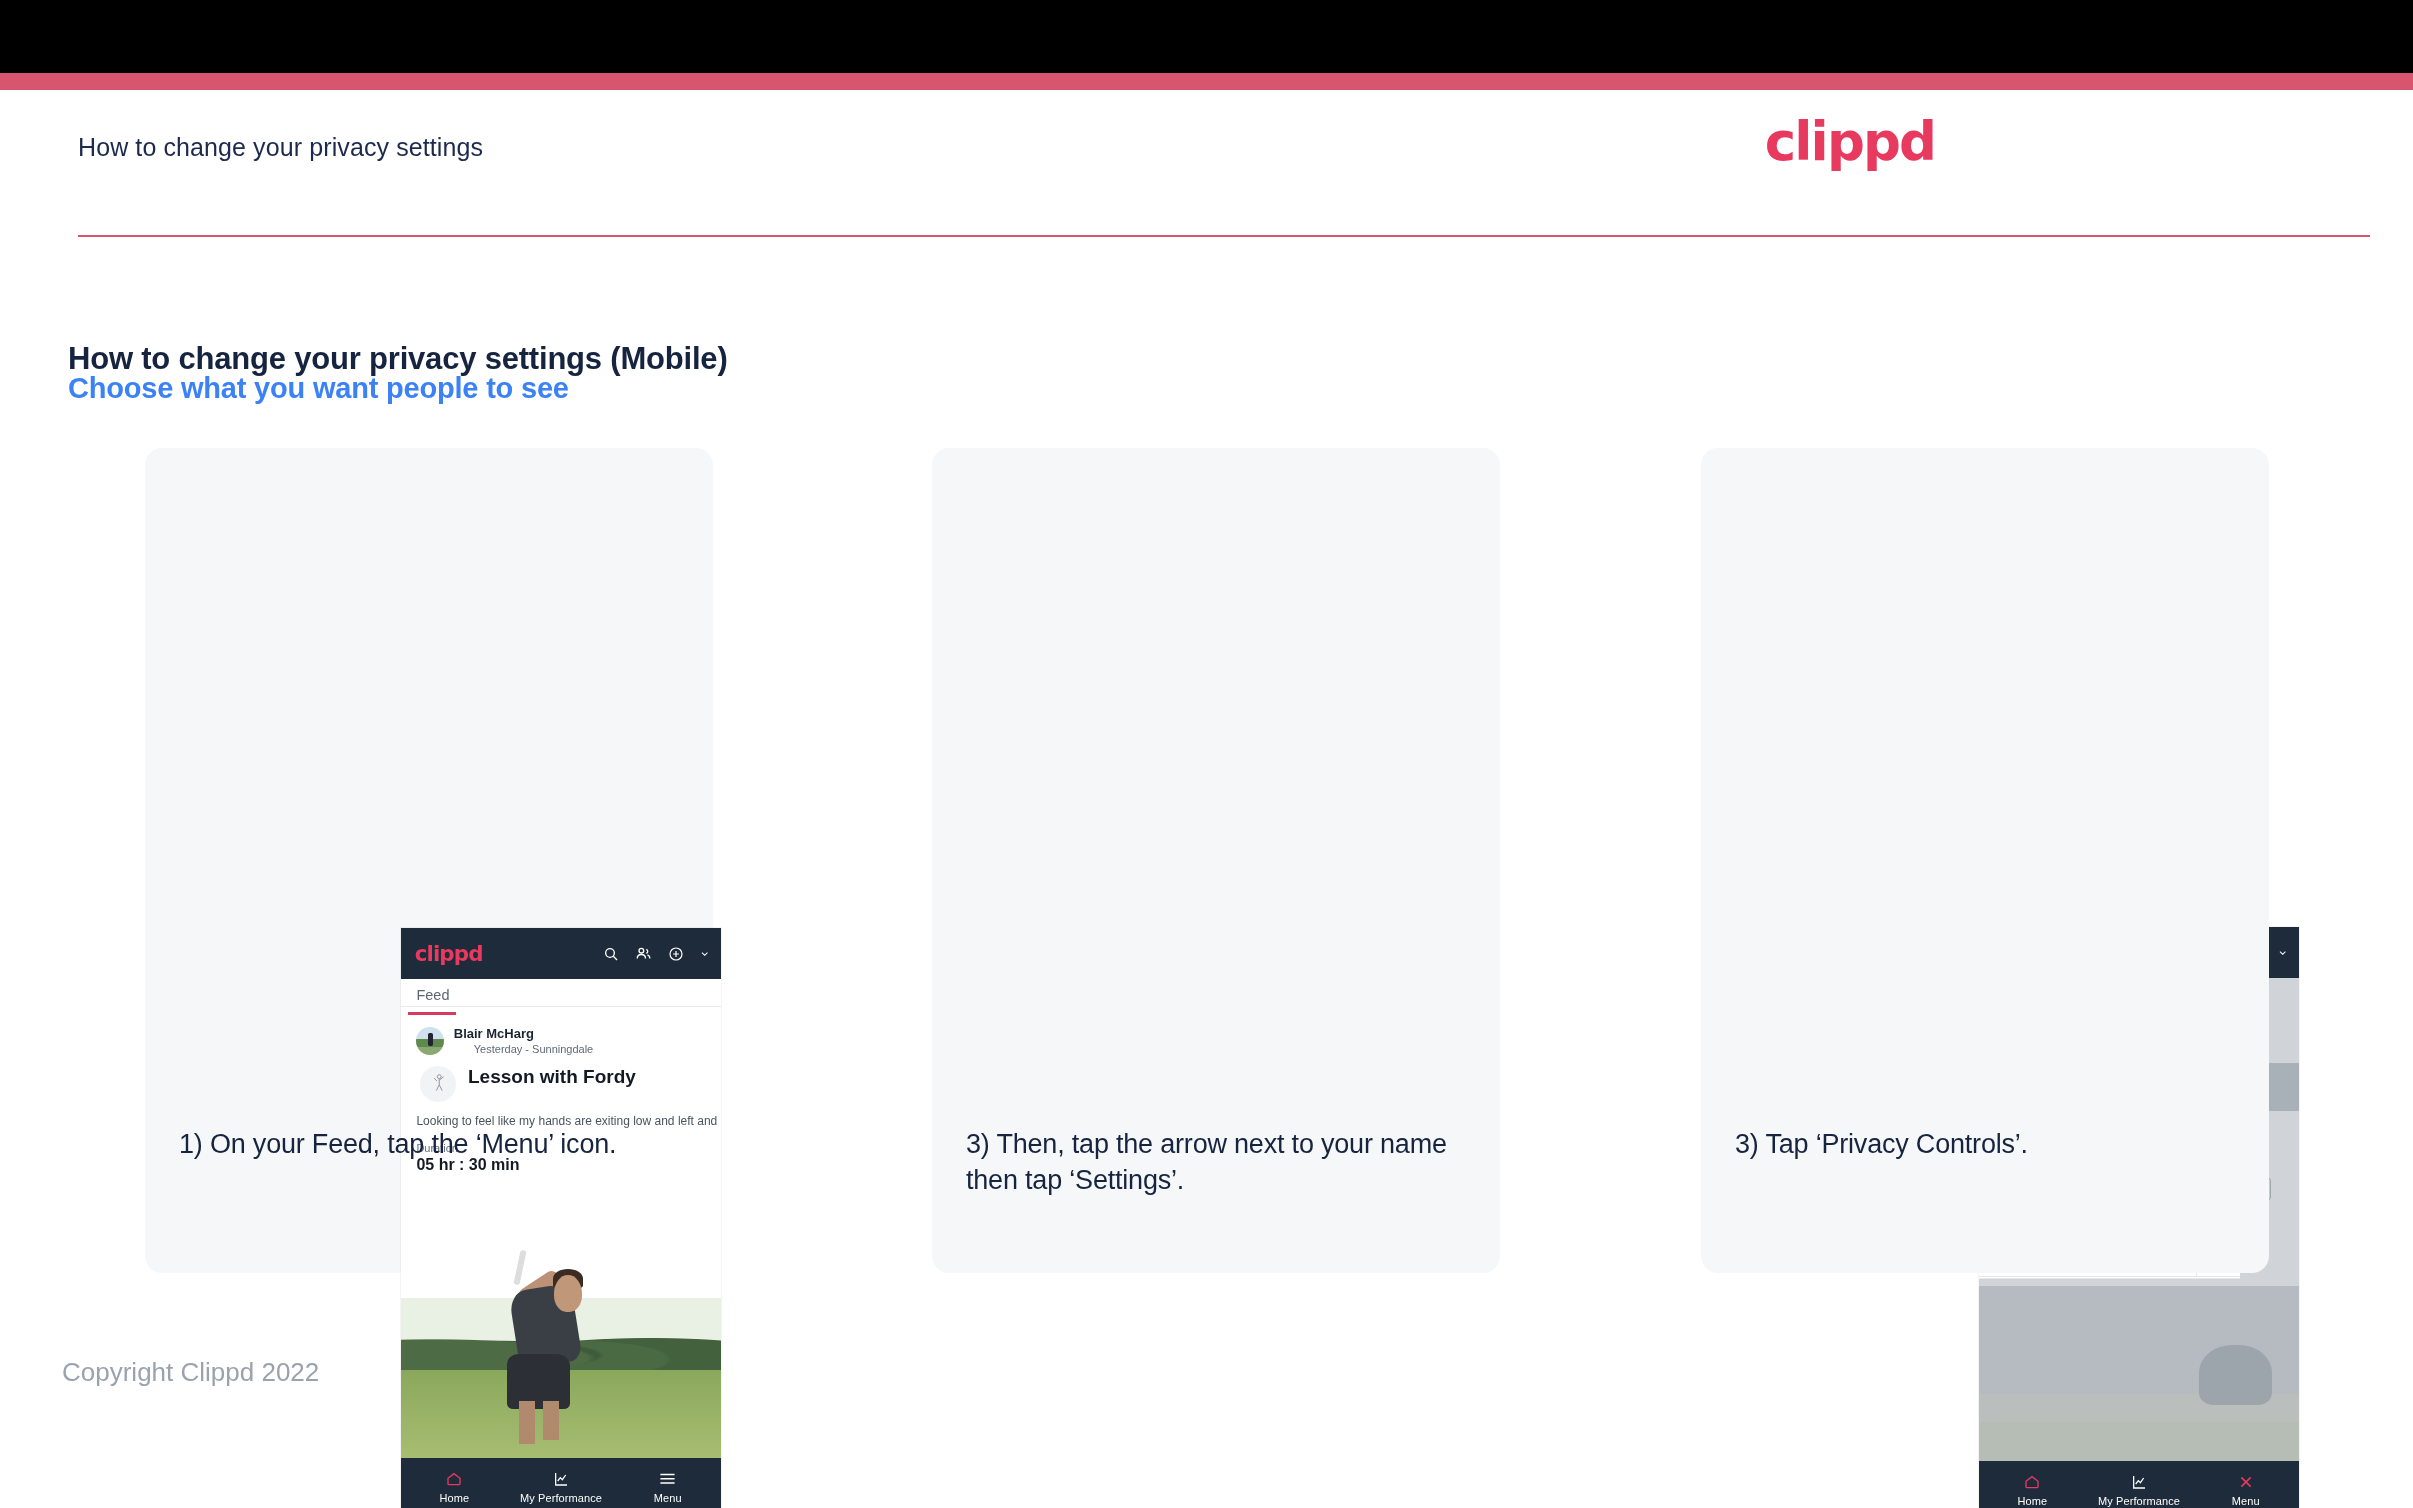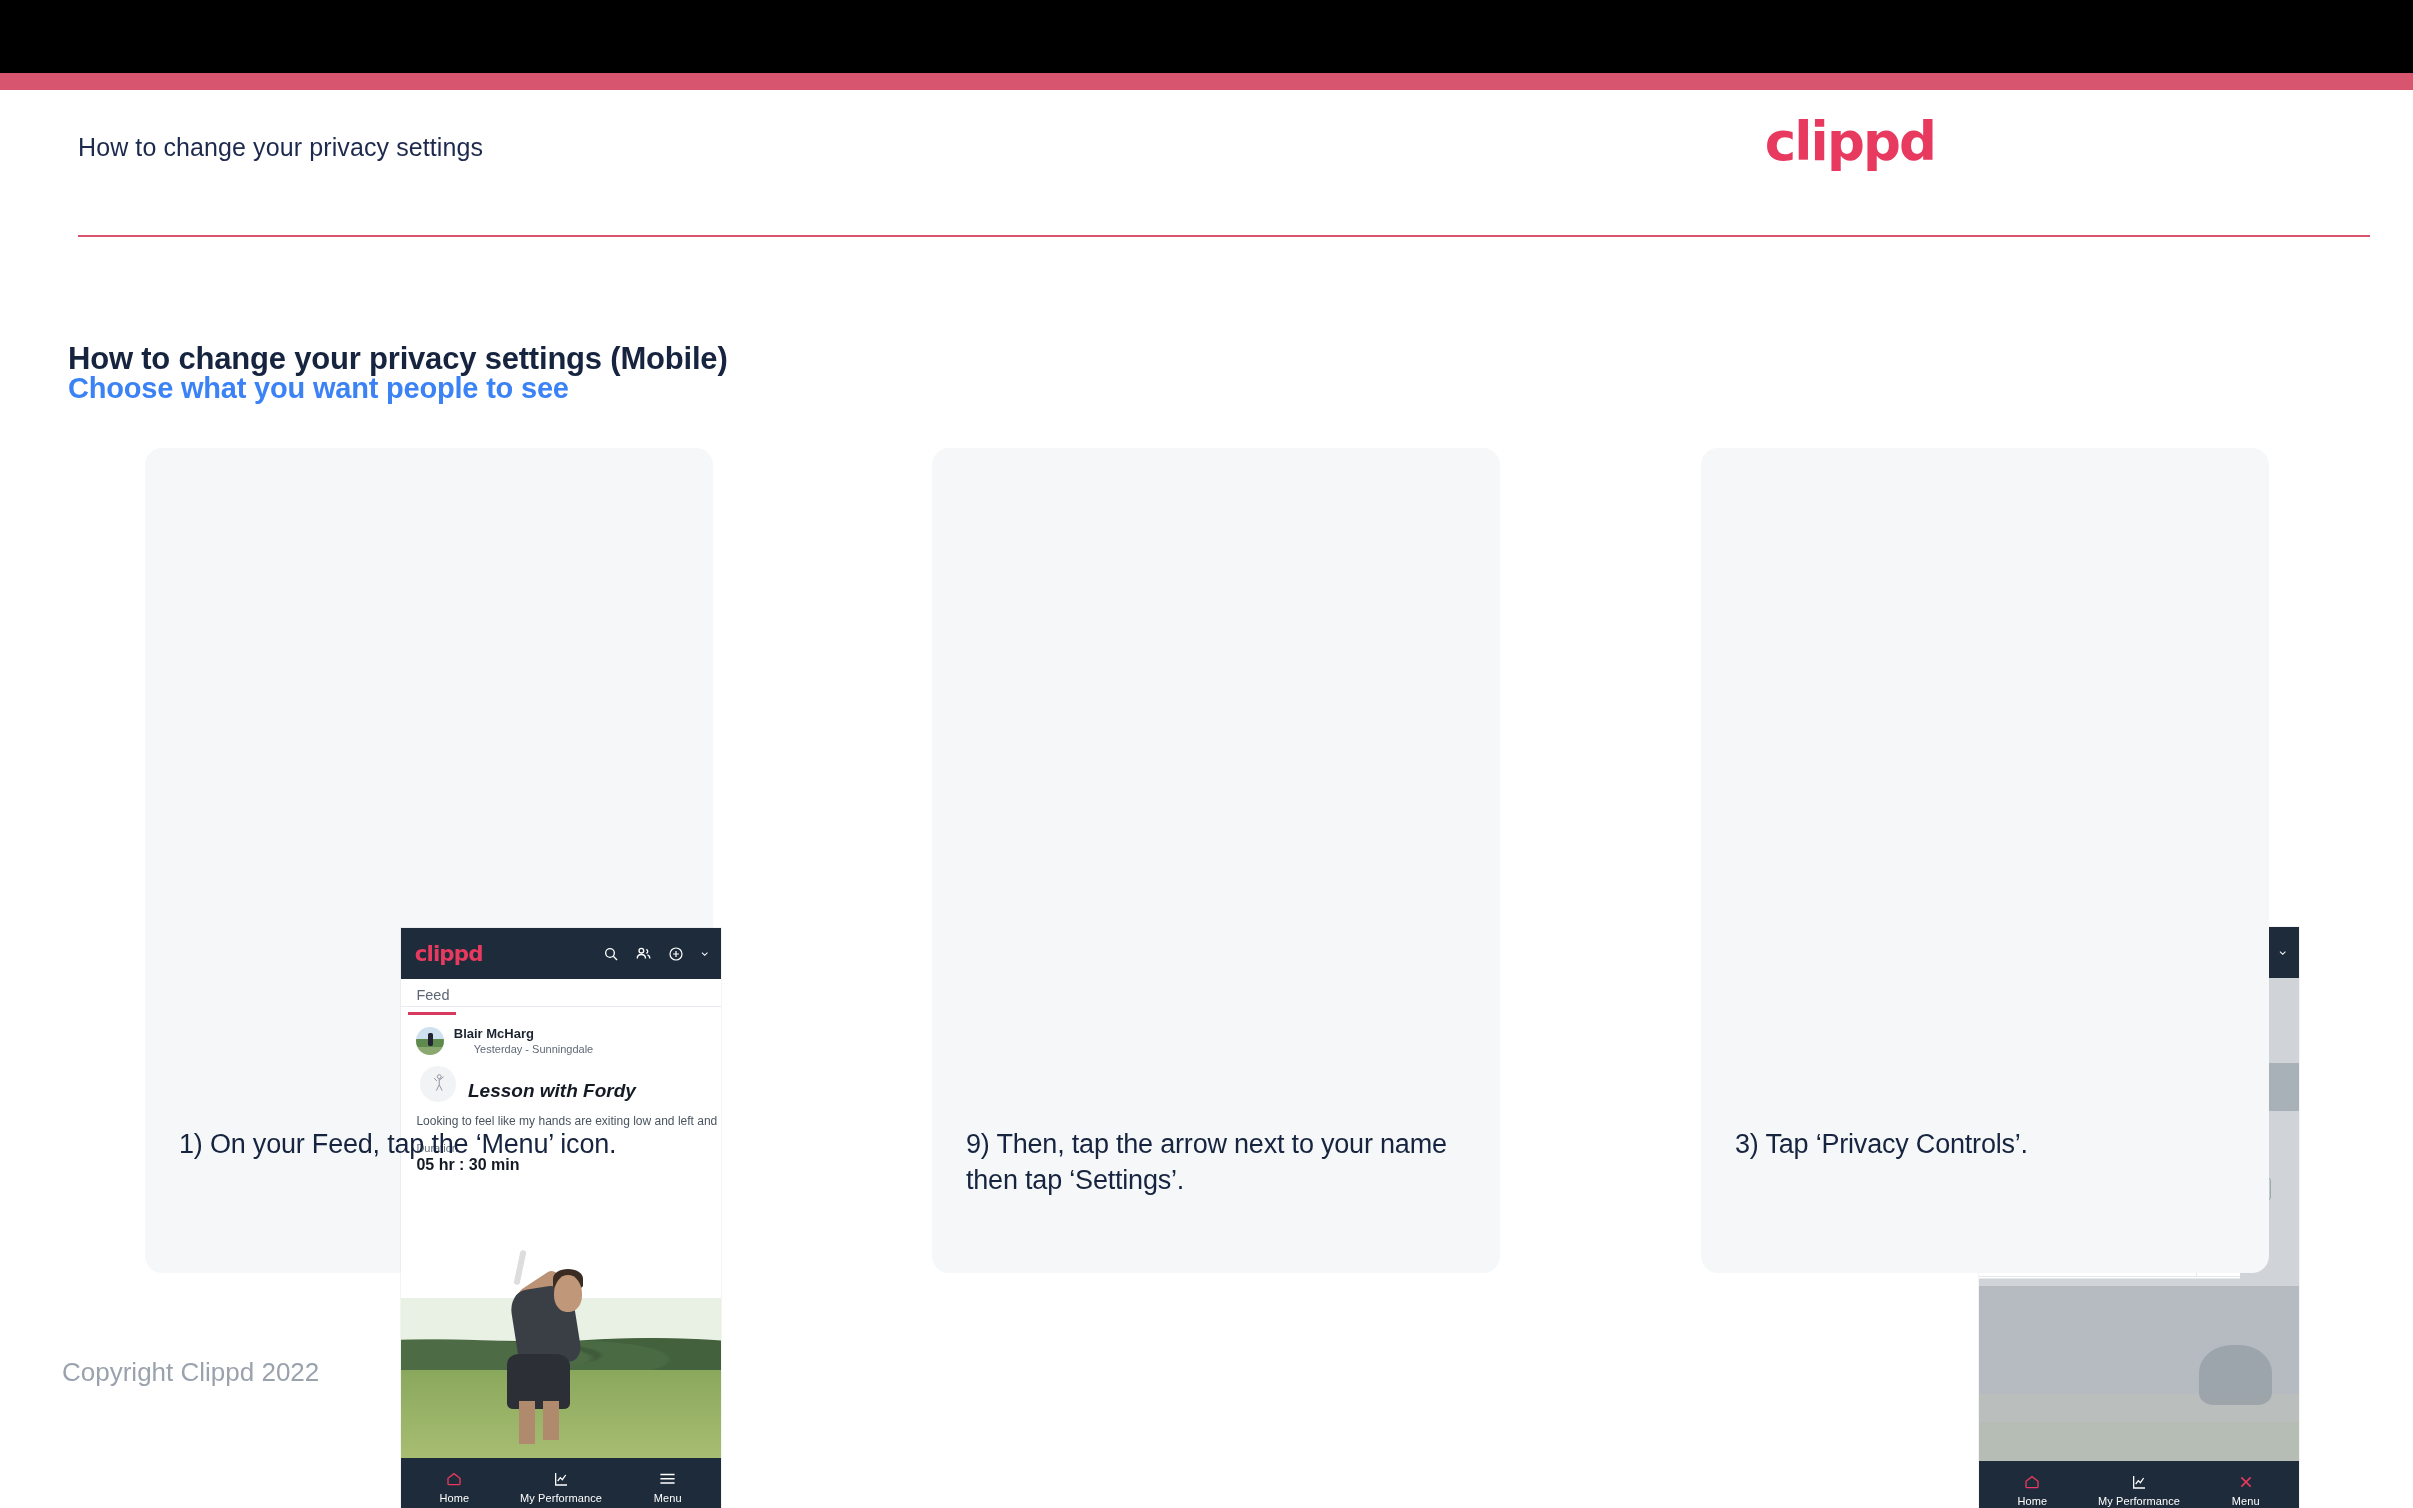--- a/index.html
+++ b/index.html
@@ -93,21 +93,21 @@
     position: relative;
   }
   .avatar-circle::after {
     content: ""; position: absolute; left: 12px; top: 6px; width: 5.1px; height: 13px;
     background: #223; border-radius: 1.7px;
   }
   .p1-author-meta { margin-left: 9.4px; }
   .p1-author-name { font-size: 13px; font-weight: 700; color: #1c2430; line-height: 1.25; }
   .p1-author-sub  { font-size: 11px; color: #5f6976; line-height: 1.3; margin-left: 20px; }
 
-  .p1-lesson-row { display: flex; align-items: flex-end; padding: 10.3px 0 0 19px; font-style: italic; }
+  .p1-lesson-row { display: flex; align-items: flex-start; padding: 10.3px 0 0 19px; }
   .lesson-badge {
     width: 36px; height: 36px; border-radius: 50%; background: #f2f3f5; flex: none;
     display: flex; align-items: center; justify-content: center;
   }
   .p1-lesson-title { margin-left: 12px; font-size: 19px; font-weight: 700; color: #131a24; }
 
   .p1-body {
     padding: 10.3px 0 0 15.4px; font-size: 12px; line-height: 1.45; color: #4a545f;
     width: 333px; white-space: nowrap;
   }
@@ -463,21 +463,21 @@
         <div class="bn-icon">
           <svg width="16" height="16" viewBox="0 0 24 24" fill="none" stroke="#e8395f" stroke-width="2.4">
               <path d="M5 5l14 14M19 5 5 19"></path>
             </svg>
         </div>
         <div class="bn-label">Menu</div>
       </div>
     </div>
   </div>
 
-  <div class="caption">9) Then, tap the arrow next to your name then tap ‘Settings’.</div>
+  <div class="caption">3) Then, tap the arrow next to your name then tap ‘Settings’.</div>
 </div>
 
 <div class="card" id="card-3">
 
   <div class="caption">3) Tap ‘Privacy Controls’.</div>
 </div>
 
 <div class="footer-copy">Copyright Clippd 2022</div>
 
 

